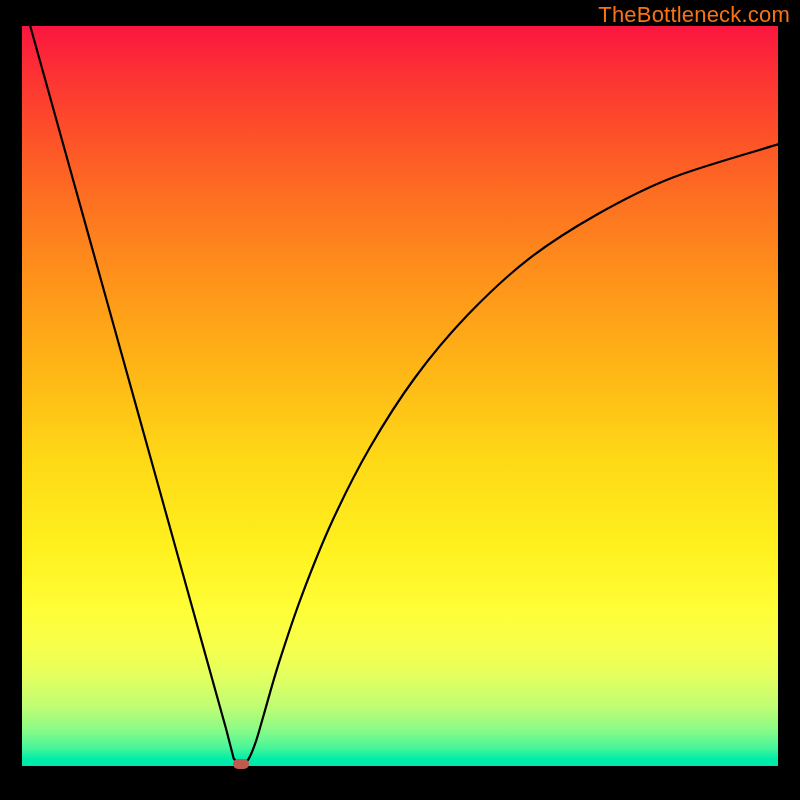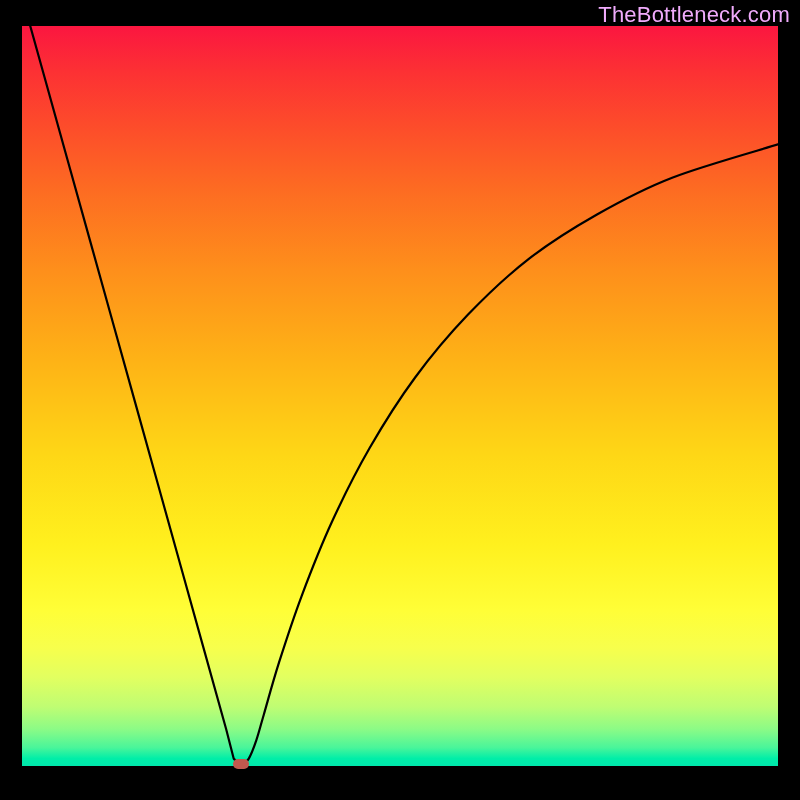--- a/index.html
+++ b/index.html
@@ -14,21 +14,21 @@
   .frame {
     position: relative;
     width: 800px;
     height: 800px;
     background: #000;
   }
   .watermark {
     position: absolute;
     top: 2px;
     right: 10px;
-    color: #f0abfc;
+    color: #f97316;
     font-size: 22px;
     font-weight: 400;
     letter-spacing: 0.2px;
     z-index: 10;
     user-select: none;
   }
   .plot-outer {
     position: absolute;
     left: 22px;
     top: 26px;

